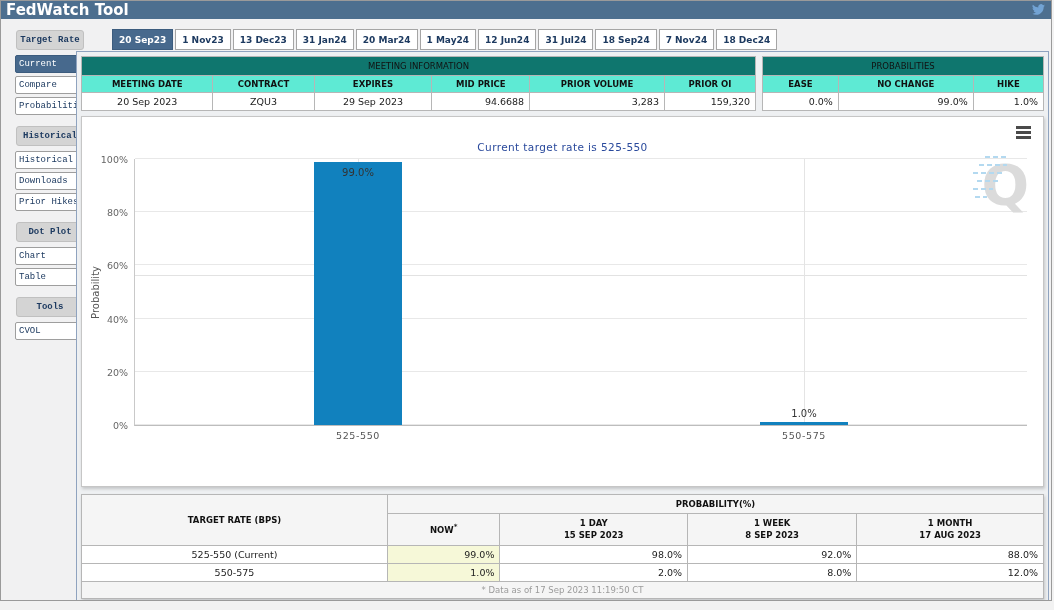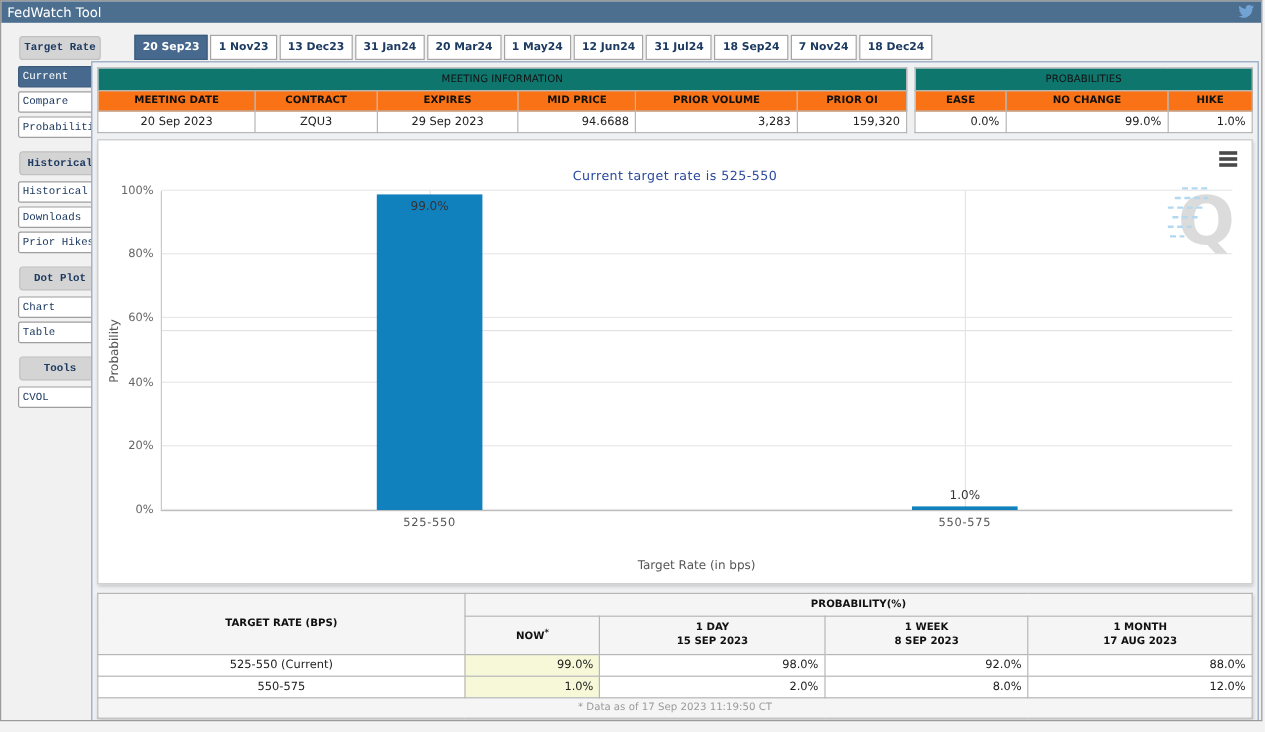--- a/index.html
+++ b/index.html
@@ -15,21 +15,21 @@
     border: 1px solid #9a9a9a;
     background: #f1f1f2;
     overflow: hidden;
   }
   
   .topbar {
     height: 18px; background: #4d6f8f;
     display: flex; align-items: center; justify-content: space-between;
     padding: 0 6px 0 5px;
   }
-  .topbar-title { color: #fff; font-size: 11px; font-weight: normal; }
+  .topbar-title { color: #fff; font-size: 15px; font-weight: bold; }
   .twitter { width: 13px; height: 13px; }
   
   .sidebar { position: absolute; left: 14px; top: 29px; width: 70px; font-family: Liberation Mono, monospace; }
   .side-header {
     background: #d4d4d4; border: 1px solid #c0c0c0; border-radius: 3px;
     color: #1d3a60; font-size: 9px; font-weight: bold; text-align: center;
     padding: 4px 0; margin: 0 1px 5px 1px;
   }
   .side-header.spaced { margin-top: 11px; }
   .side-item {
@@ -54,21 +54,21 @@
   
   .info-row { display: flex; gap: 6px; margin: 1px 1px 5px 1px; }
   table { border-collapse: collapse; background: #fff; }
   .itable { width: 100%; }
   .itable th, .itable td { border: 1px solid #b6b6b6; }
   .itable .gh {
     background: #0f766e; font-size: 8.5px; font-weight: normal; color: #111;
     text-align: center; padding: 4px 0;
   }
   .itable .ch {
-    background: #f97316; font-size: 8.5px; font-weight: bold; color: #111;
+    background: #5eead4; font-size: 8.5px; font-weight: bold; color: #111;
     text-align: center; padding: 3px 2px;
   }
   .itable .cv { font-size: 9.5px; color: #222; padding: 3px 5px; text-align: center; }
   .itable .cv.num { text-align: right; }
   .meeting-wrap { flex: 1; }
   .probs-wrap { width: 282px; }
   
   .chart-box {
     position: relative; margin: 0 1px; height: 371px;
     background: #fff; border: 1px solid #c6c6c6;
@@ -279,21 +279,20 @@
             <div class="hgrid faint" style="bottom: 56%;"></div>
             <div class="vgrid" style="left: 25%;"></div>
             <div class="bar" style="left: calc(25% - 44px); height: 99%; background: rgb(17, 129, 190);"></div>
             <div class="bar-label" style="left: 25%; top: calc(1% + 5px);">99.0%</div>
             <div class="xtick" style="left: 25%;">525-550</div>
             <div class="vgrid" style="left: 75%;"></div>
             <div class="bar" style="left: calc(75% - 44px); height: 1%; background: rgb(17, 129, 190);"></div>
             <div class="bar-label" style="left: 75%; bottom: calc(1% + 3px);">1.0%</div>
             <div class="xtick" style="left: 75%;">550-575</div>
           </div>
-        <div class="xlabel">Target Rate (in bps)</div>
       </div>
 
       <div class="btable-box">
         <table class="btable">
           <tbody>
               <tr>
             <th class="gh" rowspan="2" style="width:31.8%">TARGET RATE (BPS)</th>
             <th class="gh" colspan="4">PROBABILITY(%)</th>
           </tr>
           <tr>

